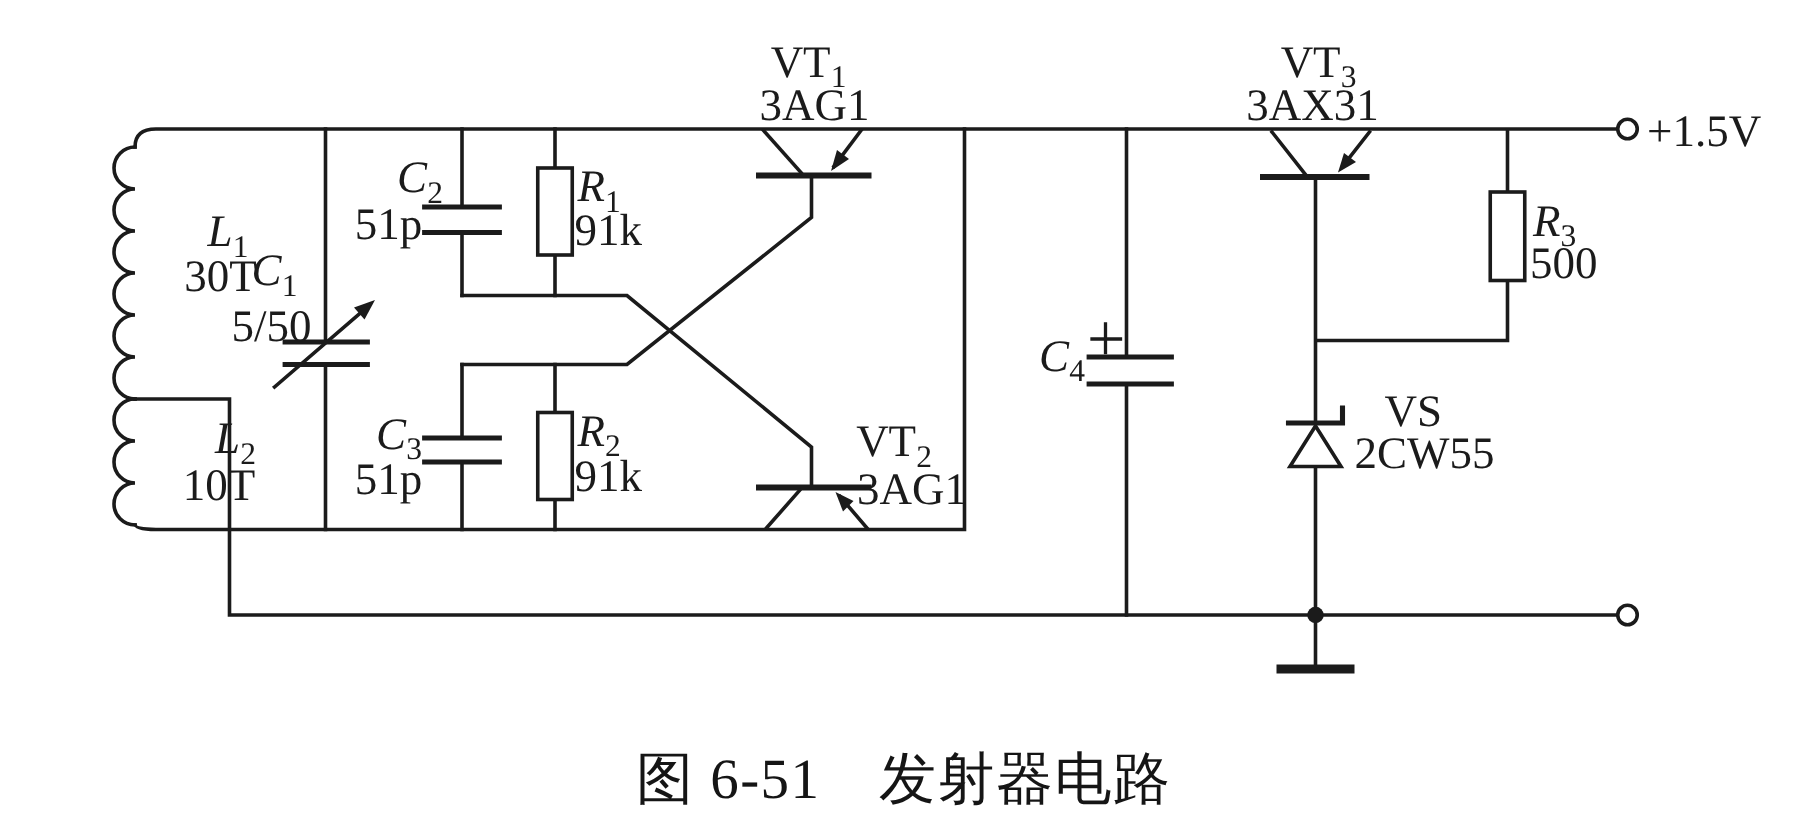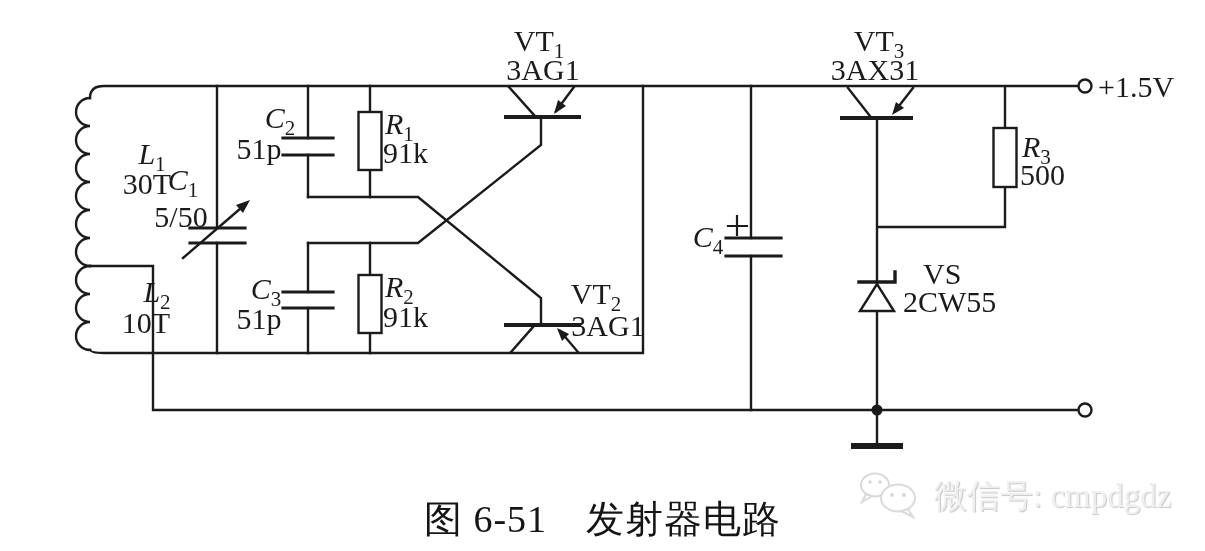--- a/index.html
+++ b/index.html
@@ -144,31 +144,14 @@
       <text x="903" y="312" text-anchor="start">2CW55</text>
 
       <text x="1098" y="97" text-anchor="start">+1.5V</text>
     </g>
   </svg>
 
   
   <div class="caption">图 6-51　发射器电路</div>
 
   
-  <div class="watermark">
-    <svg class="wm-icon" width="66" height="52" viewBox="0 0 66 52">
-      <g stroke="#dadada" stroke-width="2" fill="#ffffff">
-        <ellipse cx="17" cy="15" rx="14" ry="11.5"></ellipse>
-        <polygon points="8,24 4,32 14,26"></polygon>
-        <ellipse cx="40" cy="28" rx="17" ry="13.5"></ellipse>
-        <polygon points="50,39 55,47 43,41"></polygon>
-      </g>
-      <g fill="#d8d8d8" stroke="none">
-        <circle cx="12" cy="12" r="1.8"></circle>
-        <circle cx="22" cy="12" r="1.8"></circle>
-        <circle cx="34" cy="25" r="2"></circle>
-        <circle cx="46" cy="25" r="2"></circle>
-      </g>
-    </svg>
-    <span>微信号: cmpdgdz</span>
-  </div>
 
 </div>
 
 </body></html>

